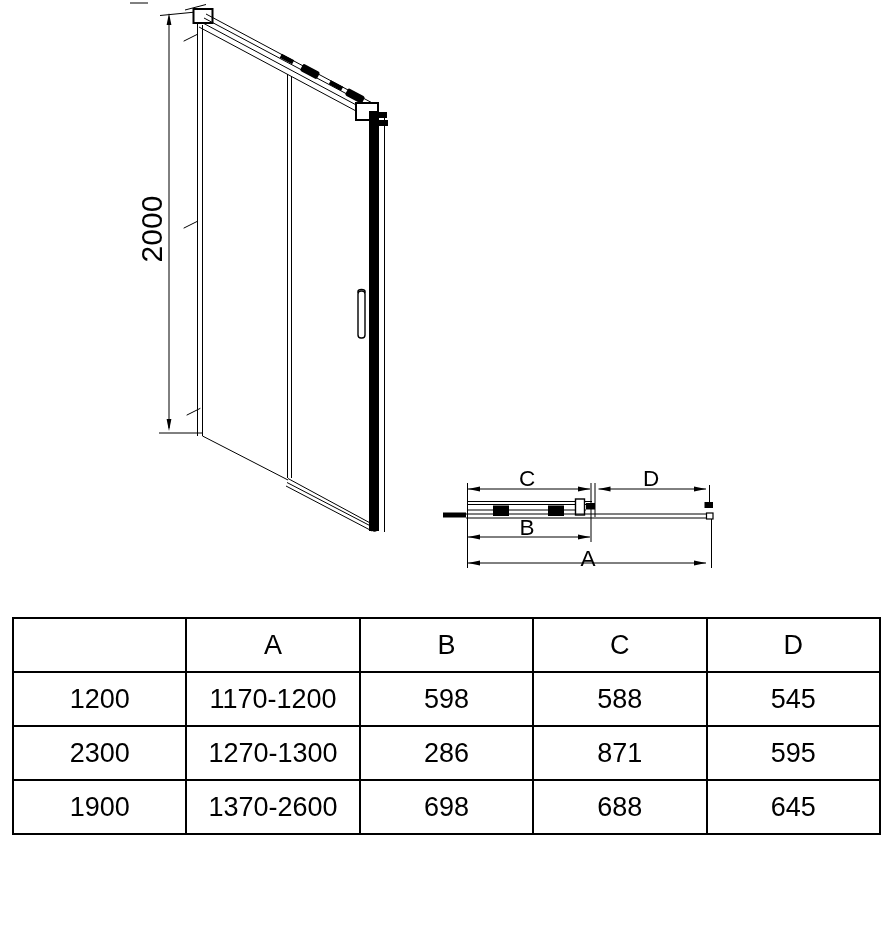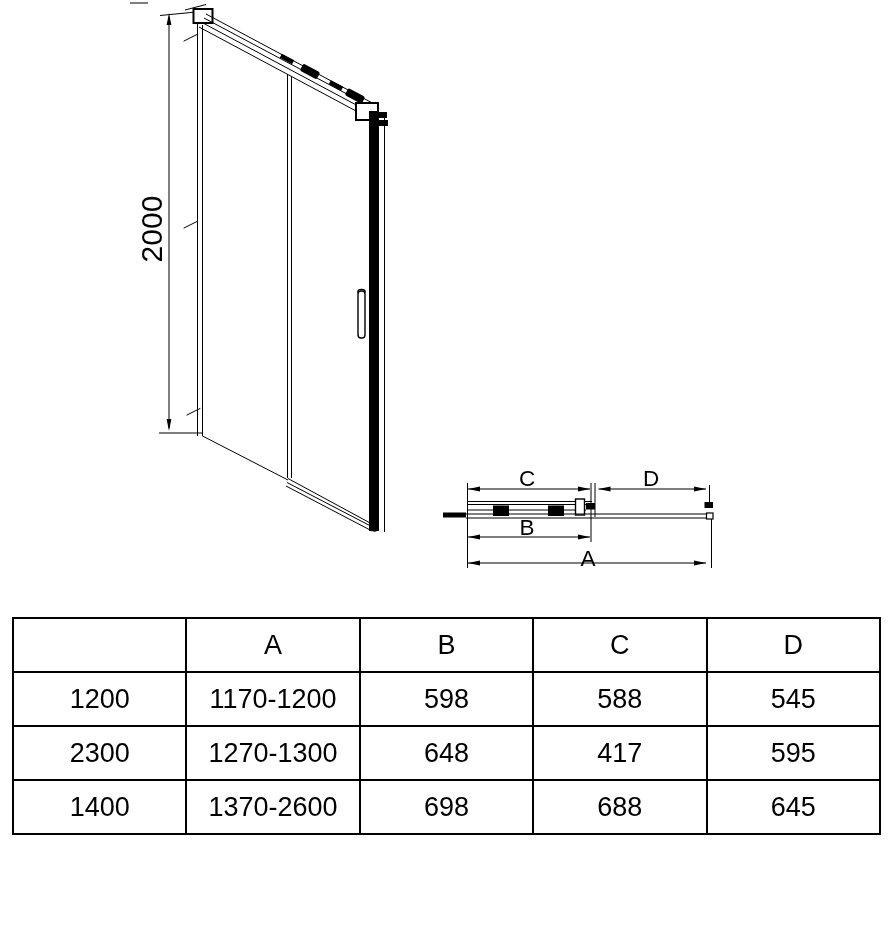--- a/index.html
+++ b/index.html
@@ -200,26 +200,26 @@
       <tr>
         <td>1200</td>
         <td>1170-1200</td>
         <td>598</td>
         <td>588</td>
         <td>545</td>
       </tr>
       <tr>
         <td>2300</td>
         <td>1270-1300</td>
-        <td>648</td>
-        <td>417</td>
+        <td>286</td>
+        <td>871</td>
         <td>595</td>
       </tr>
       <tr>
-        <td>1400</td>
+        <td>1900</td>
         <td>1370-2600</td>
         <td>698</td>
         <td>688</td>
         <td>645</td>
       </tr>
     </tbody>
   </table>
 </div>
 
 </body></html>

